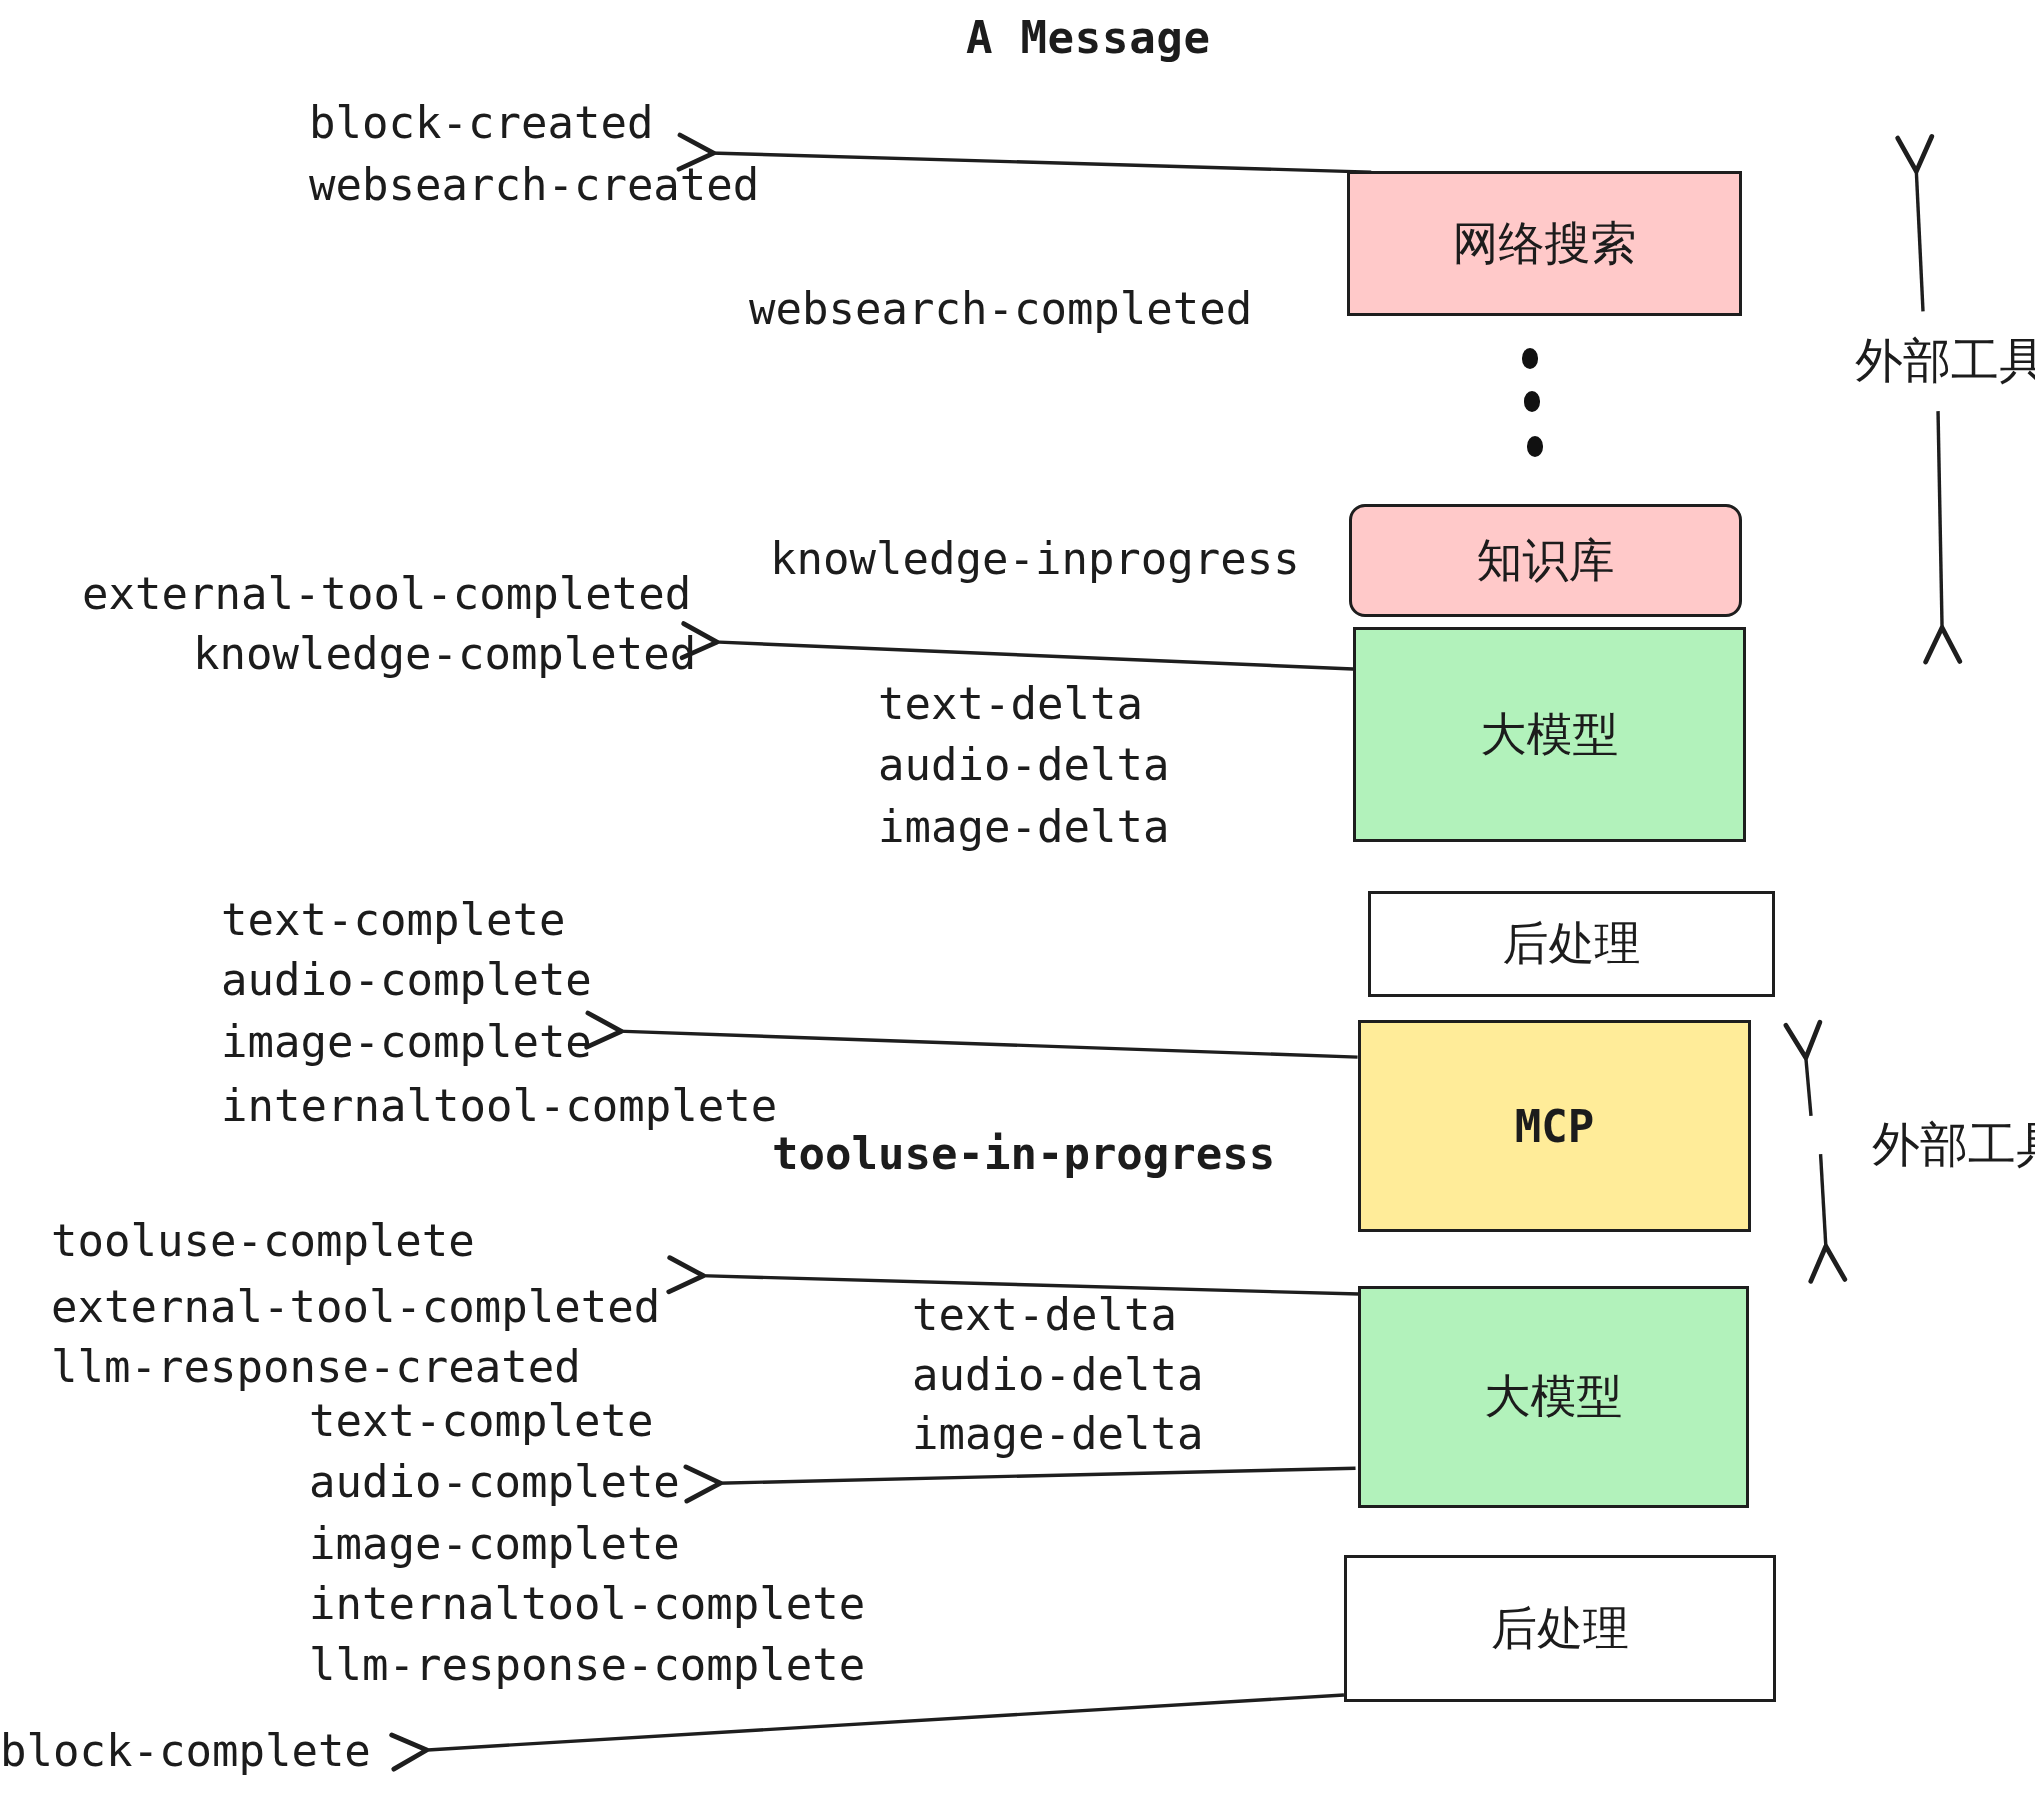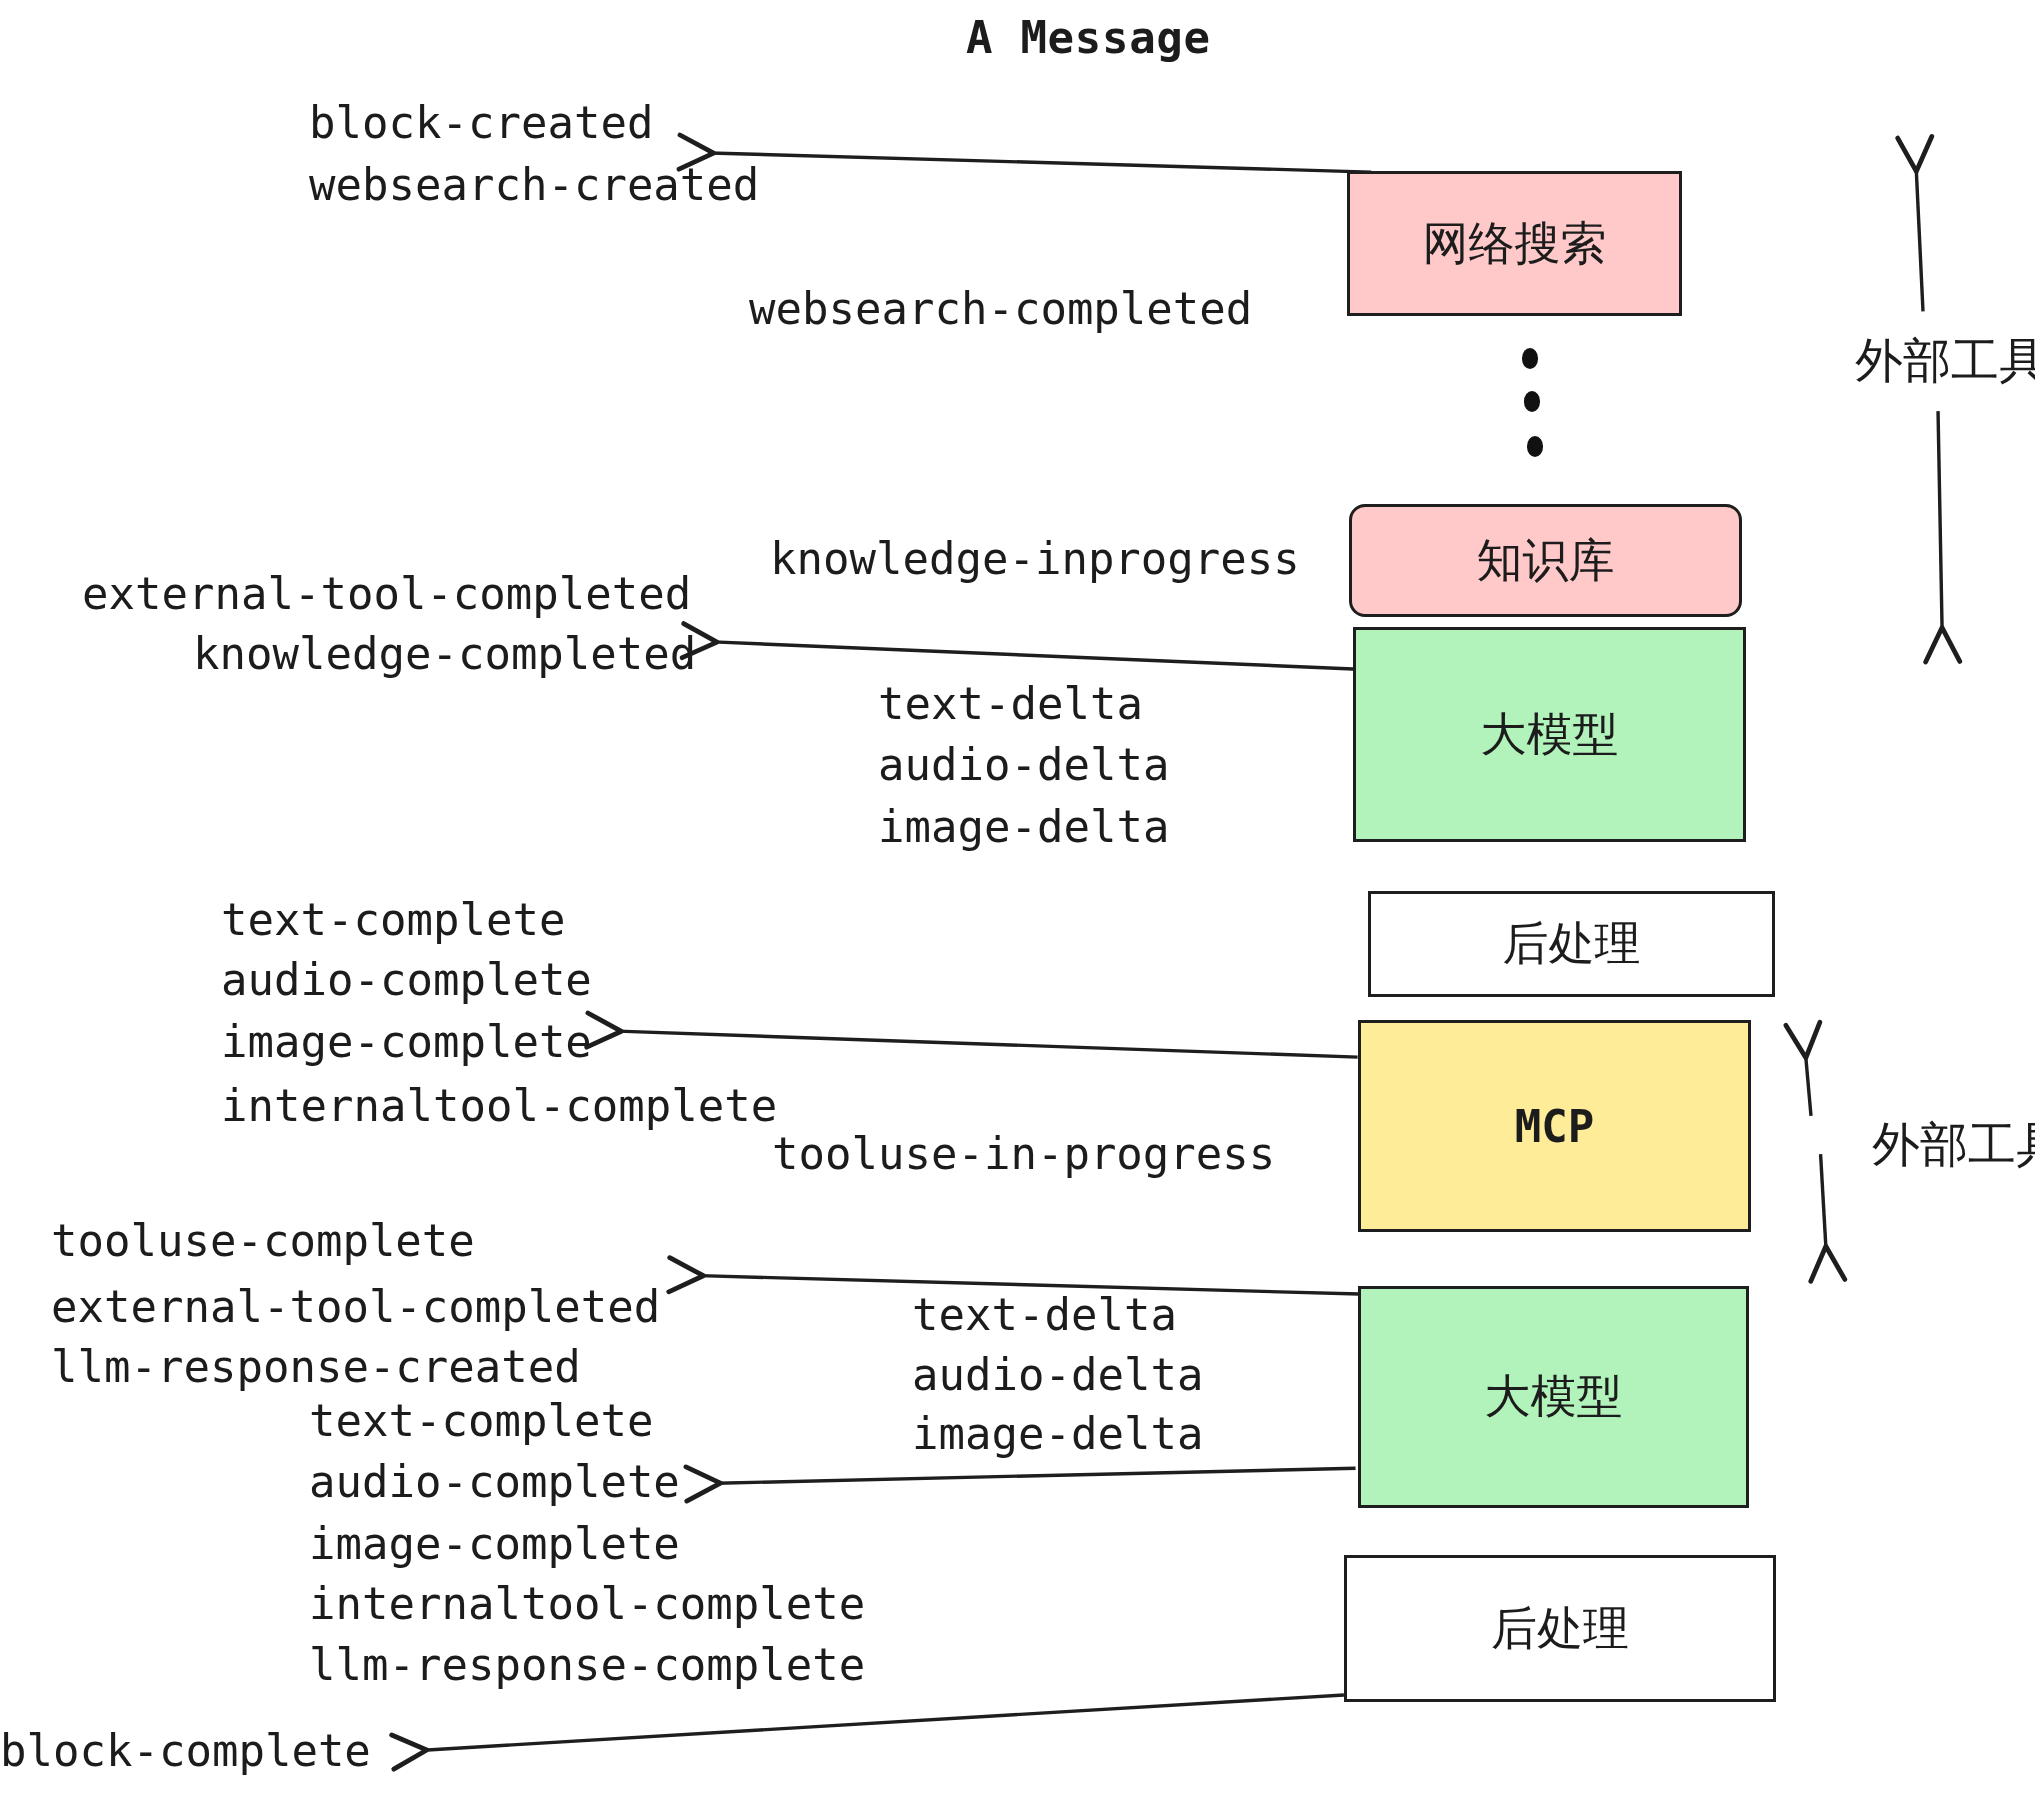--- a/index.html
+++ b/index.html
@@ -54,39 +54,39 @@
   <div class="ev" style="left:193px;top:632px;">knowledge-completed</div>
 
   <div class="ev" style="left:878px;top:682px;">text-delta</div>
   <div class="ev" style="left:878px;top:743px;">audio-delta</div>
   <div class="ev" style="left:878px;top:805px;">image-delta</div>
 
   <div class="ev" style="left:221px;top:898px;">text-complete</div>
   <div class="ev" style="left:221px;top:958px;">audio-complete</div>
   <div class="ev" style="left:221px;top:1020px;">image-complete</div>
   <div class="ev" style="left:221px;top:1084px;">internaltool-complete</div>
-  <div class="ev" style="left:772px;top:1132px;">tooluse-in-progress</div>
+  <div class="ev" style="left:772px;top:1132px;font-weight:bold;">tooluse-in-progress</div>
 
   <div class="ev" style="left:51px;top:1219px;">tooluse-complete</div>
   <div class="ev" style="left:51px;top:1285px;">external-tool-completed</div>
   <div class="ev" style="left:51px;top:1345px;">llm-response-created</div>
 
   <div class="ev" style="left:912px;top:1293px;">text-delta</div>
   <div class="ev" style="left:912px;top:1353px;">audio-delta</div>
   <div class="ev" style="left:912px;top:1412px;">image-delta</div>
 
   <div class="ev" style="left:309px;top:1399px;">text-complete</div>
   <div class="ev" style="left:309px;top:1460px;">audio-complete</div>
   <div class="ev" style="left:309px;top:1522px;">image-complete</div>
   <div class="ev" style="left:309px;top:1582px;">internaltool-complete</div>
   <div class="ev" style="left:309px;top:1643px;">llm-response-complete</div>
 
   <div class="ev" style="left:0;top:1729px;">block-complete</div>
 
-  <div class="box pink" style="left:1347px;top:171px;width:335px;height:145px;">
+  <div class="box pink" style="left:1347px;top:171px;width:395px;height:145px;">
     <span>网络搜索</span>
     </div>
 
   <div class="dot" style="left:1522px;top:348px;"></div>
   <div class="dot" style="left:1524px;top:391px;"></div>
   <div class="dot" style="left:1527px;top:436px;"></div>
 
   <div class="box pink" style="left:1349px;top:504px;width:393px;height:113px;border-radius:16px;">
     <span>知识库</span>
     </div>

